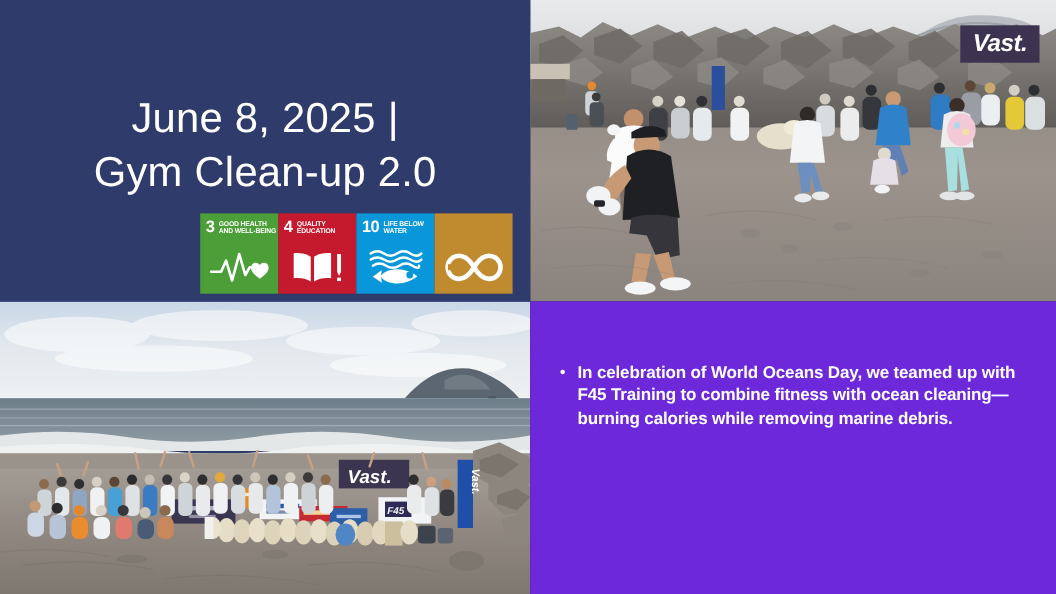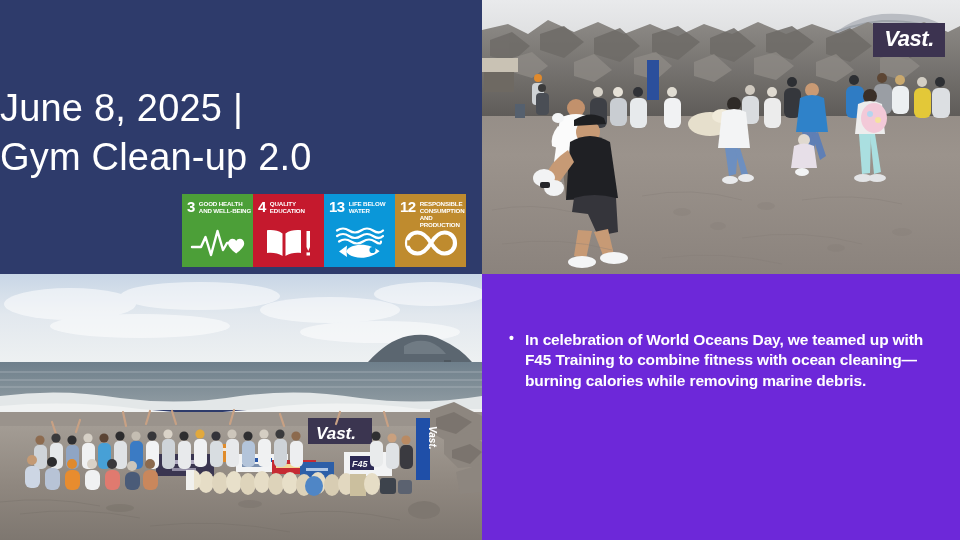--- a/index.html
+++ b/index.html
@@ -25,21 +25,21 @@
   .title-panel {
     position: absolute;
     left: 0; top: 0;
     width: 482px; height: 274px;
     background: #2e3b6b;
   }
   .slide-title {
     position: absolute;
     left: 0; top: 84px;
     width: 482px;
-    text-align: left;
+    text-align: center;
     color: #ffffff;
     font-size: 38px;
     font-weight: 400;
     line-height: 1.3;
     letter-spacing: 0.2px;
     font-family: "Liberation Sans", sans-serif;
     white-space: pre-line;
   }
 
   
@@ -193,44 +193,38 @@
             <path d="M18.5 6.5 C14 3.2 8.5 2.6 3 3.2 V26 C8.5 25.4 14 26 18.5 29 Z" fill="#ffffff"></path>
             <path d="M21.5 6.5 C26 3.2 31.5 2.6 37 3.2 V26 C31.5 25.4 26 26 21.5 29 Z" fill="#ffffff"></path>
             <path d="M42.5 4 L46 4 L46 20 L44.25 24 L42.5 20 Z" fill="#ffffff"></path>
             <rect x="42.5" y="25.4" width="3.5" height="3.1" fill="#ffffff"></rect>
           </svg>
         </div>
       </div>
 
       <div class="sdg" style="background:#0a97d9">
         <div class="sdg-head">
-          <div class="sdg-num">13</div>
+          <div class="sdg-num">10</div>
           <div class="sdg-txt">Life Below
 Water</div>
         </div>
         <div class="sdg-art">
           <svg width="54" height="34" viewBox="0 0 54 34">
             <path d="M4 4.5 Q10 0.5 16 4.5 T28 4.5 T40 4.5 T50 4.5" fill="none" stroke="#fff" stroke-width="2.2" stroke-linecap="round"></path>
             <path d="M4 10 Q10 6 16 10 T28 10 T40 10 T50 10" fill="none" stroke="#fff" stroke-width="2.2" stroke-linecap="round"></path>
             <path d="M6 15.5 Q12 11.5 18 15.5 T30 15.5 T42 15.5 T48 15.5" fill="none" stroke="#fff" stroke-width="2.2" stroke-linecap="round"></path>
             <path d="M6 25.5 L14 19.5 L13.5 25 L14 31 Z" fill="#ffffff"></path>
             <path d="M13 25.2 C17 18.2 30 17.2 38 20.5 C44 23 46.5 25.2 46.5 25.2
                      C46.5 25.2 44 27.5 38 30 C30 33.3 17 32.2 13 25.2 Z" fill="#ffffff"></path>
             <circle cx="39.5" cy="24" r="3.1" fill="#0a97d9"></circle>
           </svg>
         </div>
       </div>
 
       <div class="sdg" style="background:#bf8b2e">
-        <div class="sdg-head">
-          <div class="sdg-num">12</div>
-          <div class="sdg-txt">Responsible
-Consumption
-and Production</div>
-        </div>
         <div class="sdg-art">
           <svg width="54" height="30" viewBox="0 0 54 30">
             <path d="M27 15 C22.5 7.5 18.5 4.5 13.5 4.5 C7.5 4.5 3 9 3 15
                      C3 21 7.5 25.5 13.5 25.5 C18.5 25.5 22.5 22.5 27 15
                      C31.5 7.5 35.5 4.5 40.5 4.5 C46.5 4.5 51 9 51 15
                      C51 21 46.5 25.5 40.5 25.5 C35.5 25.5 31.5 22.5 27 15 Z" fill="none" stroke="#ffffff" stroke-width="4.2" stroke-linecap="round"></path>
             <path d="M3.2 15 H14.5" stroke="#bf8b2e" stroke-width="5.4"></path>
           </svg>
         </div>
       </div>

